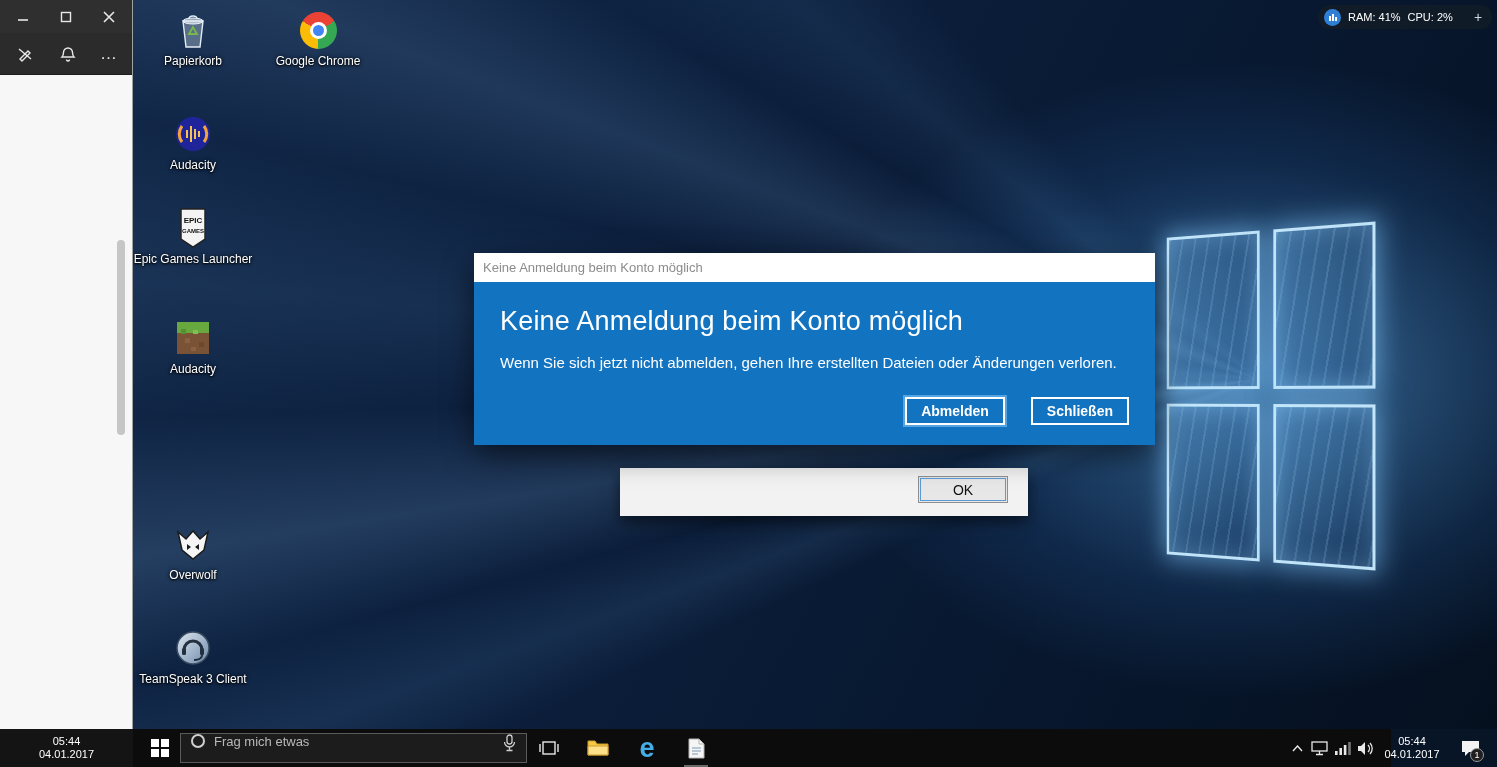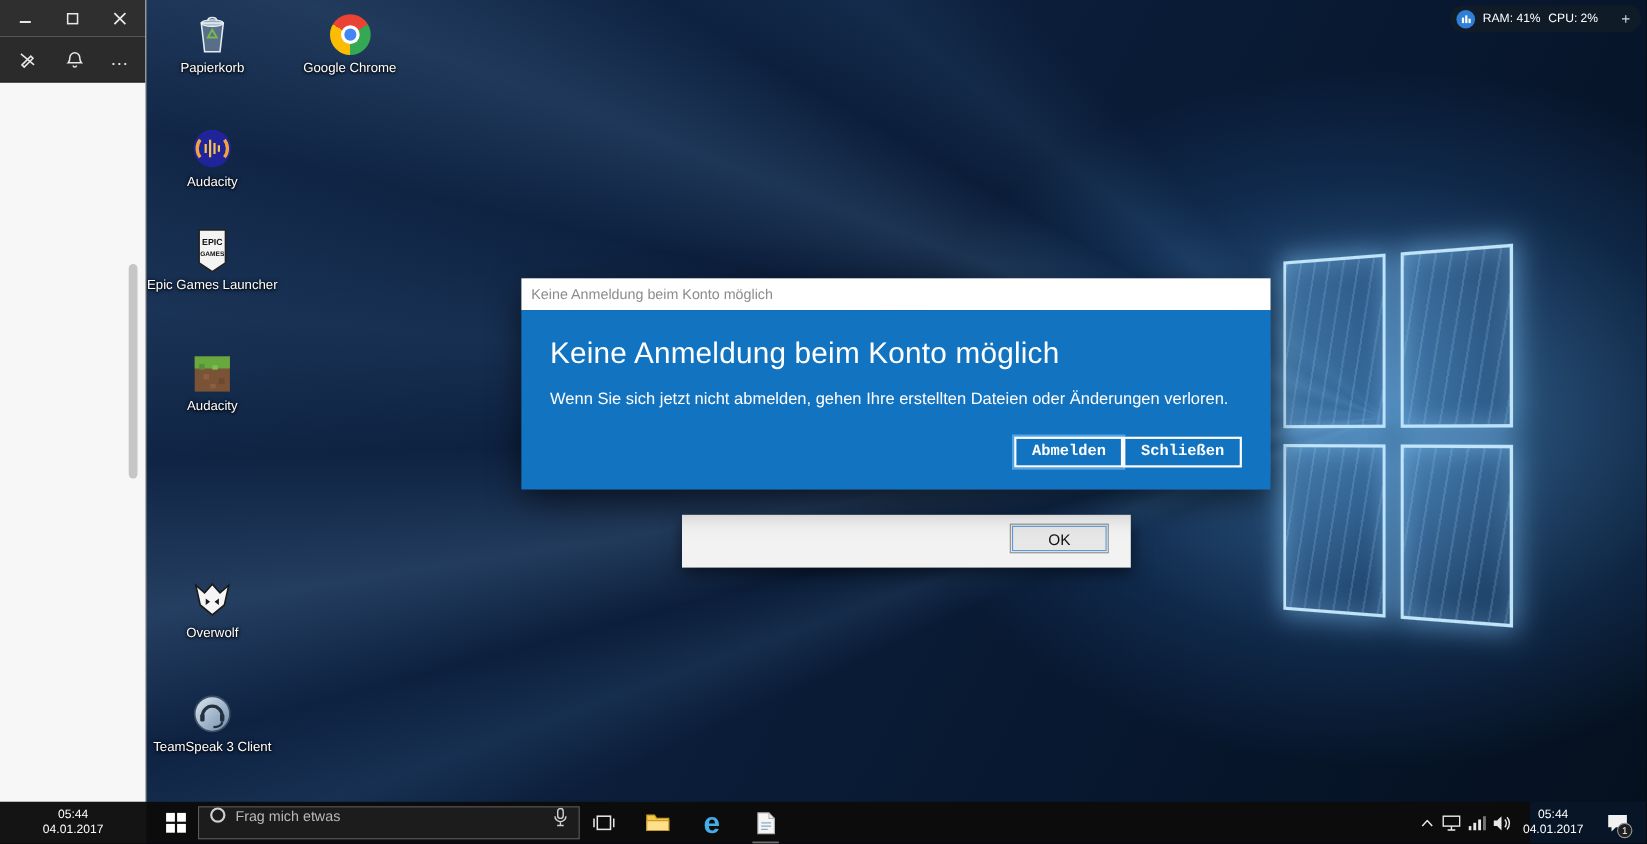--- a/index.html
+++ b/index.html
@@ -23,21 +23,21 @@
     transform:perspective(950px) rotateY(-24deg);
     display:grid; grid-template-columns:1fr 1fr; grid-template-rows:1fr 1fr; gap:15px; }
   .hero-pane { border:3px solid rgba(200,235,255,0.95);
     background:
       repeating-linear-gradient(100deg, rgba(170,220,255,0.18) 0 2px, transparent 2px 15px),
       linear-gradient(115deg, rgba(110,185,245,0.38), rgba(35,90,155,0.18));
     box-shadow:0 0 24px 4px rgba(130,200,255,0.55), inset 0 0 26px rgba(150,210,255,0.35); }
 
   
   .desktop-icon { position:absolute; width:120px; text-align:center; cursor:pointer; }
-  .ico { width:40px; height:40px; margin:0 auto; display:flex; align-items:flex-end; justify-content:center; }
+  .ico { width:40px; height:40px; margin:0 auto; display:flex; align-items:center; justify-content:center; }
   .ico-label { margin-top:4px; font-size:12px; color:#fff; line-height:14px;
     text-shadow:0 1px 2px #000, 0 0 4px #000; }
   .chrome-icon { width:37px; height:37px; border-radius:50%; position:relative;
     background:conic-gradient(from 60deg, #34a853 0 120deg, #fbbc05 0 240deg, #ea4335 0 360deg); }
   .chrome-icon::before { content:""; position:absolute; inset:10px; border-radius:50%; background:#fff; }
   .chrome-icon::after { content:""; position:absolute; inset:13px; border-radius:50%; background:#4285f4; }
 
   
   .side-panel { position:absolute; left:0; top:0; width:133px; height:729px; z-index:20;
     background:#f7f7f7; border-right:1px solid rgba(0,0,0,0.35); }
@@ -67,21 +67,21 @@
     font-size:14px; color:#111; font-family:inherit; cursor:pointer; }
 
   
   .signout-dialog { position:absolute; left:474px; top:253px; width:681px; z-index:10;
     box-shadow:0 10px 30px rgba(0,0,0,0.55);border-radius:14px; }
   .dlg-titlebar { height:29px; background:#fff; display:flex; align-items:center;
     padding:0 9px; font-size:13px; color:#8c8c8c; }
   .dlg-body { background:#1273c0; color:#fff; padding:24px 26px 20px; }
   .dlg-body h1 { font-size:27px; font-weight:300; margin:0 0 16px; letter-spacing:0.2px; }
   .dlg-body p { font-size:15px; line-height:20px; margin:0; max-width:625px; }
-  .dlg-buttons { display:flex; justify-content:flex-end; margin-top:24px;font-family:Liberation Mono, monospace; }
+  .dlg-buttons { display:flex; justify-content:flex-end; gap:26px; margin-top:24px; }
   .dlg-btn { background:transparent; border:2px solid #fff; color:#fff; font-weight:bold;
     font-size:14px; padding:4px 14px; min-width:97px; font-family:inherit; cursor:pointer; }
   .dlg-btn.focused { box-shadow:0 0 0 2px rgba(90,170,230,0.9); }
 
   
   .taskbar { position:absolute; left:0; bottom:0; width:1391px; height:38px;
     background:#0c0c0c; z-index:30; color:#fff; }
   .tb-left-clock { position:absolute; left:0; top:0; width:133px; height:38px;
     display:flex; flex-direction:column; align-items:center; justify-content:center;
     font-size:11px; line-height:13px; background:#141414; }

